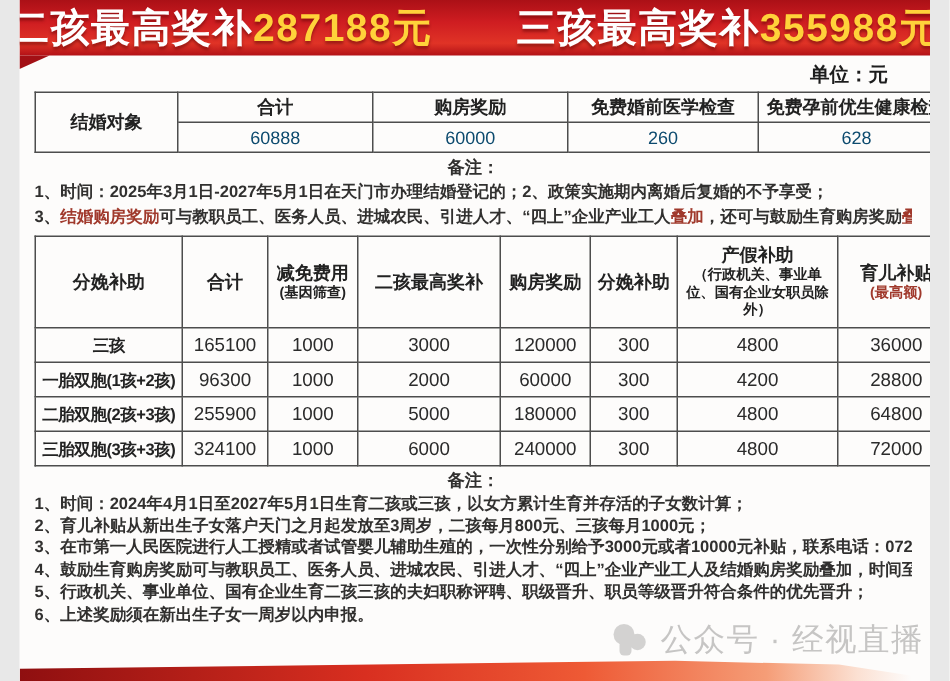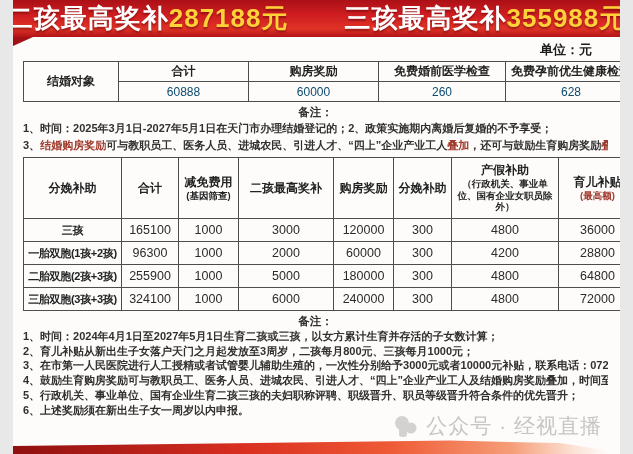--- a/index.html
+++ b/index.html
@@ -32,21 +32,21 @@
   .red { color:#a0392c; }
 
   .t2 { width:613px; margin-top:3px; }
   .t2 thead th { font-size:12px; font-weight:600; color:#222; height:61px; line-height:15px; }
   .t2 .sub { display:block; font-size:9.5px; font-weight:600; line-height:11.5px; padding:0 2px; }
   .t2 tbody td { height:23px; font-size:12.5px; color:#2b2b2b; }
   .t2 tbody td.rowlabel { font-size:11px; font-weight:600; color:#222; letter-spacing:-0.3px; }
 
   .notes-bottom .n-line { line-height:14.7px; }
 
-  .watermark { position:absolute; right:18px; bottom:13px; display:flex; align-items:center; gap:5px;
+  .watermark { position:absolute; right:4px; bottom:13px; display:flex; align-items:center; gap:5px;
     color:#c6c5c4; font-size:21px; letter-spacing:1px; pointer-events:none;margin-top:20px; }
   .wm-icon { width:30px; height:30px; opacity:.75; }
 
   .swoosh { position:absolute; left:0; right:0; bottom:0; height:14px;
     background:linear-gradient(90deg,#8f0f10 0%,#d92f20 38%,#ee5a35 62%,#f59d77 82%,#fbe0d2 92%,rgba(255,255,255,0) 98%);
     clip-path:polygon(0 42%, 72% 4%, 90% 22%, 100% 88%, 100% 100%, 0 100%); }
 </style>
 </head>
 <body>
 

